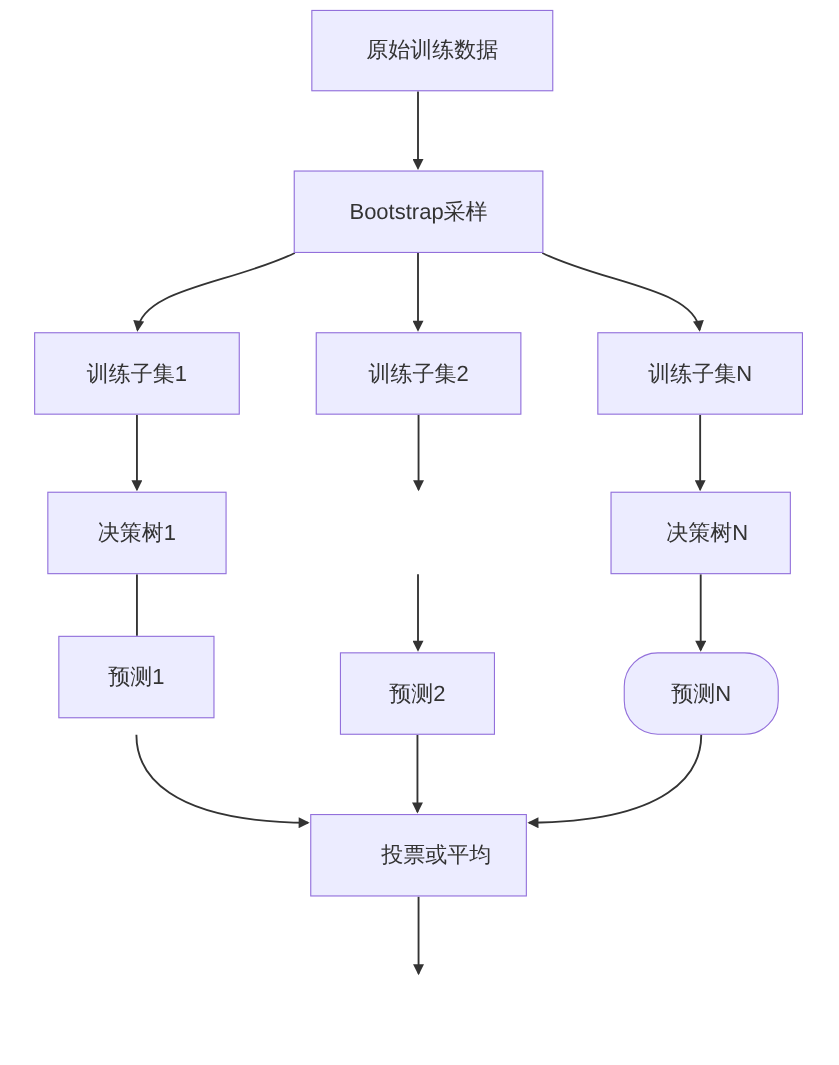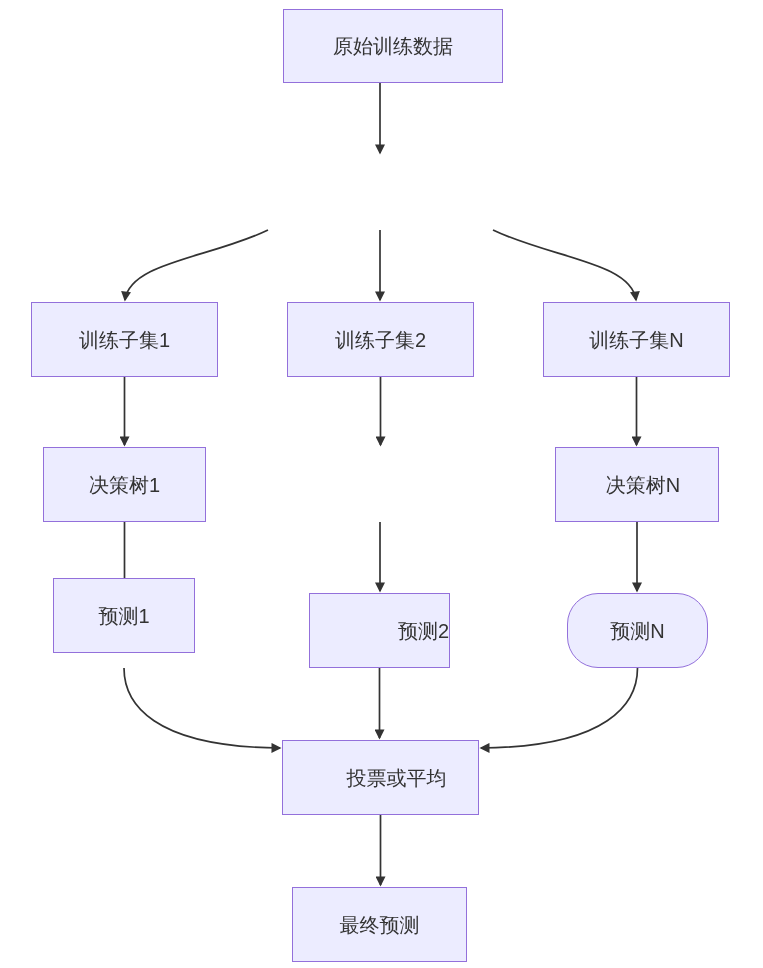--- a/index.html
+++ b/index.html
@@ -74,20 +74,23 @@
     <path class="edge" d="M 379.5 668 L 379.5 738" marker-end="url(#arrowhead)"></path>
     <path class="edge" d="M 637.5 668 C 637.5 703, 609 747, 481 748" marker-end="url(#arrowhead)"></path>
 
     <path class="edge" d="M 380.5 815 L 380.5 885" marker-end="url(#arrowhead)"></path>
   </svg>
 
   <div class="node" style="left:270px; top:9px; width:220px; height:74px;margin-left:13px;">
     <span class="label">原始训练数据</span>
   </div>
 
+  <div class="node" style="left:267px; top:155px; width:227px; height:75px;">
+    <span class="label">Bootstrap采样</span>
+  </div>
 
   <div class="node" style="left:31px; top:302px; width:187px; height:75px;">
     <span class="label">训练子集1</span>
   </div>
 
   <div class="node" style="left:287px; top:302px; width:187px; height:75px;">
     <span class="label">训练子集2</span>
   </div>
 
   <div class="node" style="left:543px; top:302px; width:187px; height:75px;">
@@ -100,29 +103,26 @@
 
 
   <div class="node" style="left:555px; top:447px; width:164px; height:75px;padding-left:12px;">
     <span class="label">决策树N</span>
   </div>
 
   <div class="node" style="left:53px; top:578px; width:142px; height:75px;">
     <span class="label">预测1</span>
   </div>
 
-  <div class="node" style="left:309px; top:593px; width:141px; height:75px;justify-content:flex-end;">
+  <div class="node" style="left:309px; top:593px; width:141px; height:75px;">
     <span class="label">预测2</span>
   </div>
 
   <div class="node" style="left:567px; top:593px; width:141px; height:75px;border-radius:31px;">
     <span class="label">预测N</span>
   </div>
 
   <div class="node" style="left:282px; top:740px; width:197px; height:75px;padding-left:32px;">
     <span class="label">投票或平均</span>
   </div>
 
-  <div class="node" style="left:292px; top:887px; width:175px; height:75px;">
-    <span class="label">最终预测</span>
-  </div>
 
 </div>
 
 </body></html>

